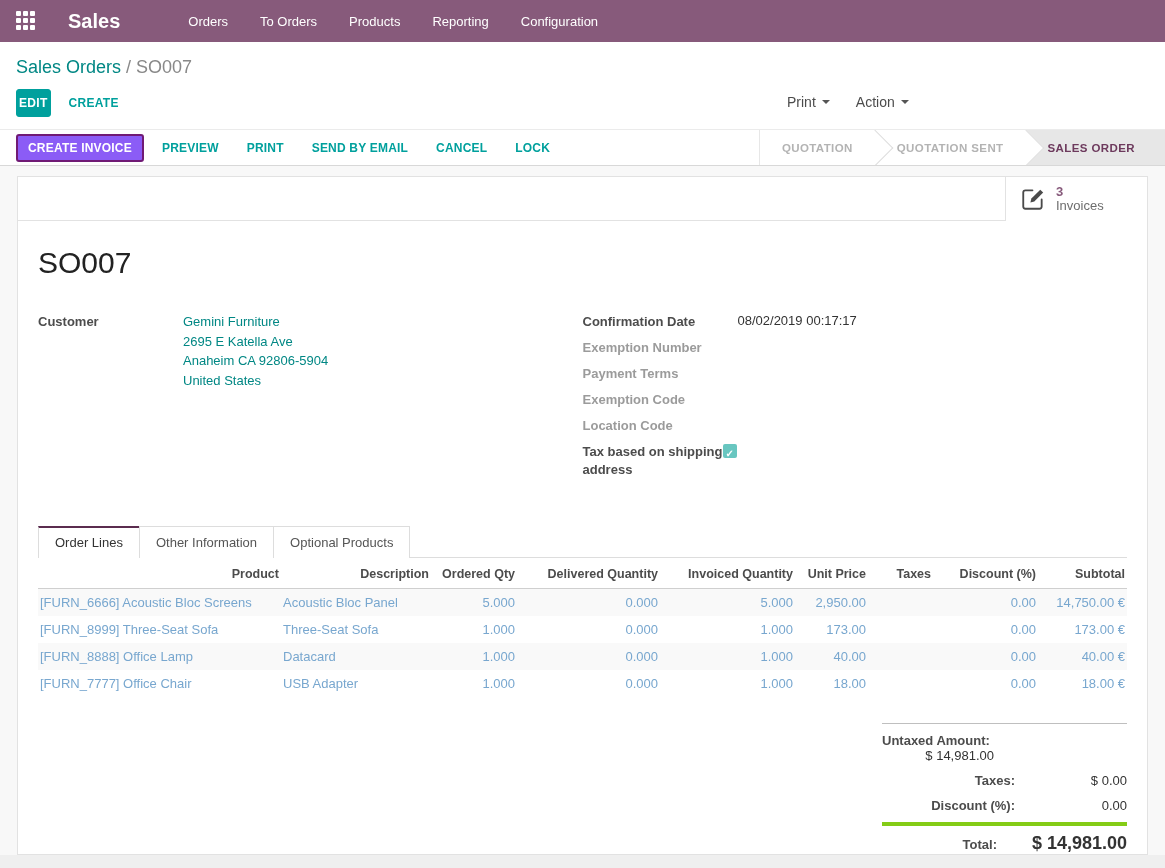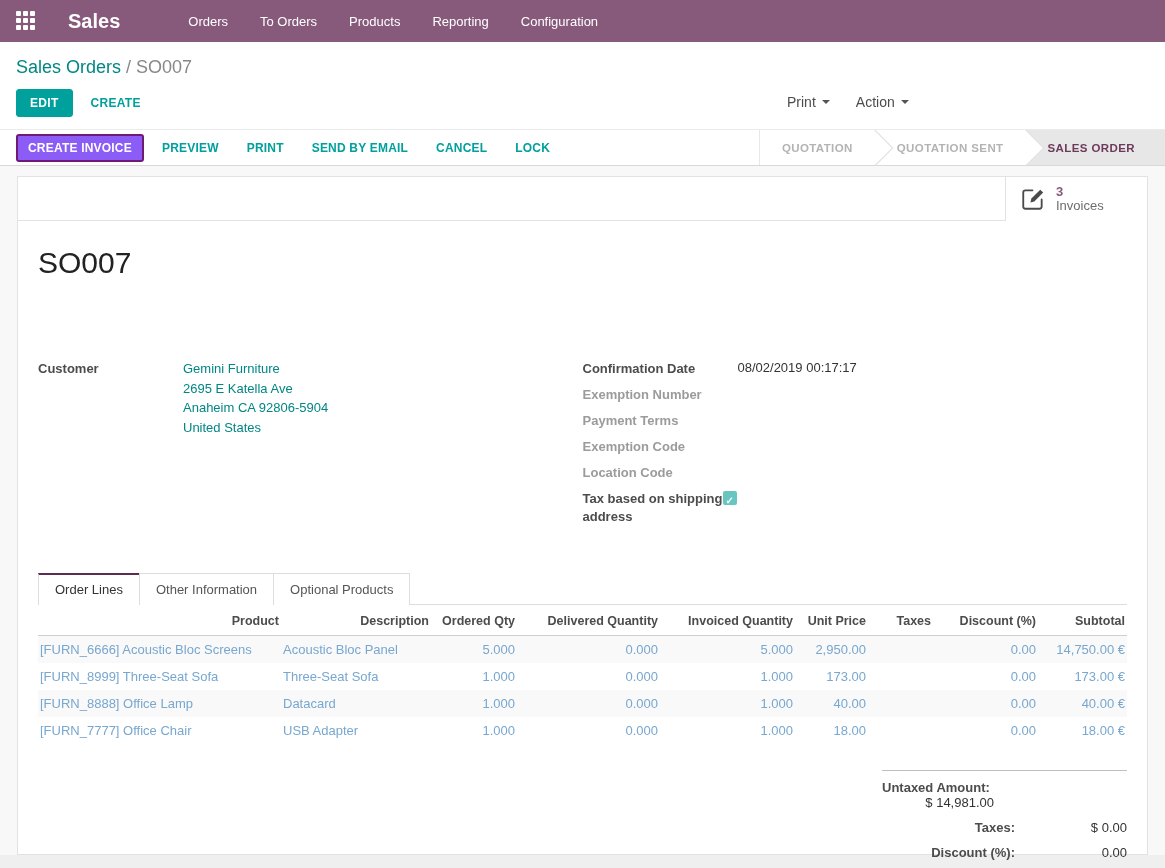--- a/index.html
+++ b/index.html
@@ -21,21 +21,21 @@
   .nav-menu { display:flex; margin-left:56px; gap:8px; }
   .nav-menu .nav-item { font-size:13px; padding:6px 12px; cursor:pointer; }
   
   .control-panel { background:#fff; position:relative; }
   .breadcrumb { padding:15px 16px 6px; font-size:18px; }
   .bc-parent { color:#008784; cursor:pointer; }
   .bc-sep, .bc-current { color:#888; }
   .cp-buttons { display:flex; align-items:center; padding:5px 16px 12px; position:relative; }
   .btn-primary {
     background:#00A09D; color:#fff; border:1px solid #00A09D; border-radius:3px;
-    font-size:12px; font-weight:bold; letter-spacing:.3px; padding:6px 13px;
+    font-size:12px; font-weight:bold; letter-spacing:.3px; padding:6px 2px;
     text-transform:uppercase; cursor:pointer; font-family:inherit;
   }
   .btn-flat {
     background:none; border:none; color:#00A09D; font-size:12px; font-weight:bold;
     letter-spacing:.3px; padding:6px 12px; margin-left:6px; text-transform:uppercase;
     cursor:pointer; font-family:inherit;
   }
   .dropdowns { position:absolute; left:787px; top:10px; display:flex; gap:26px; }
   .dd { font-size:14px; color:#4c4c4c; cursor:pointer; display:flex; align-items:center; gap:6px; }
   .caret { width:0; height:0; border-left:4px solid transparent; border-right:4px solid transparent; border-top:4px solid #555; display:inline-block; }
@@ -78,21 +78,21 @@
     border-left:1px solid #e2e2e2; display:flex; align-items:center; gap:10px;
     padding:0 10px 0 14px; cursor:pointer; background:#fff;
   }
   .stat-text { line-height:14px; }
   .stat-count { color:#875A7B; font-size:13px; font-weight:bold; }
   .stat-label { color:#6d6d6d; font-size:13px; }
   .sheet-body { padding:0 20px; }
   .order-title { font-size:30px; font-weight:normal; color:#222; margin:25px 0 32px; }
   
   .groups { display:flex; }
-  .group { width:50%; font-size:13px;margin-top:47px; }
+  .group { width:50%; font-size:13px; }
   .frow { display:flex; margin-bottom:6px; }
   .flabel { width:145px; min-width:145px; font-weight:bold; color:#4c4c4c; padding-top:1px; line-height:18px; }
   .flabel.empty { color:#9b9b9b; }
   .fvalue { color:#333; line-height:18px; }
   .fvalue.link div { color:#008784; cursor:pointer; line-height:19.5px; }
   .group-right .flabel { width:155px; min-width:155px; }
   .group-right .frow { margin-bottom:7px; min-height:18px; }
   .checkbox {
     width:14px; height:14px; background:#68c6c0; border-radius:2px; display:inline-block;
     position:relative; margin-top:2px; cursor:pointer;

